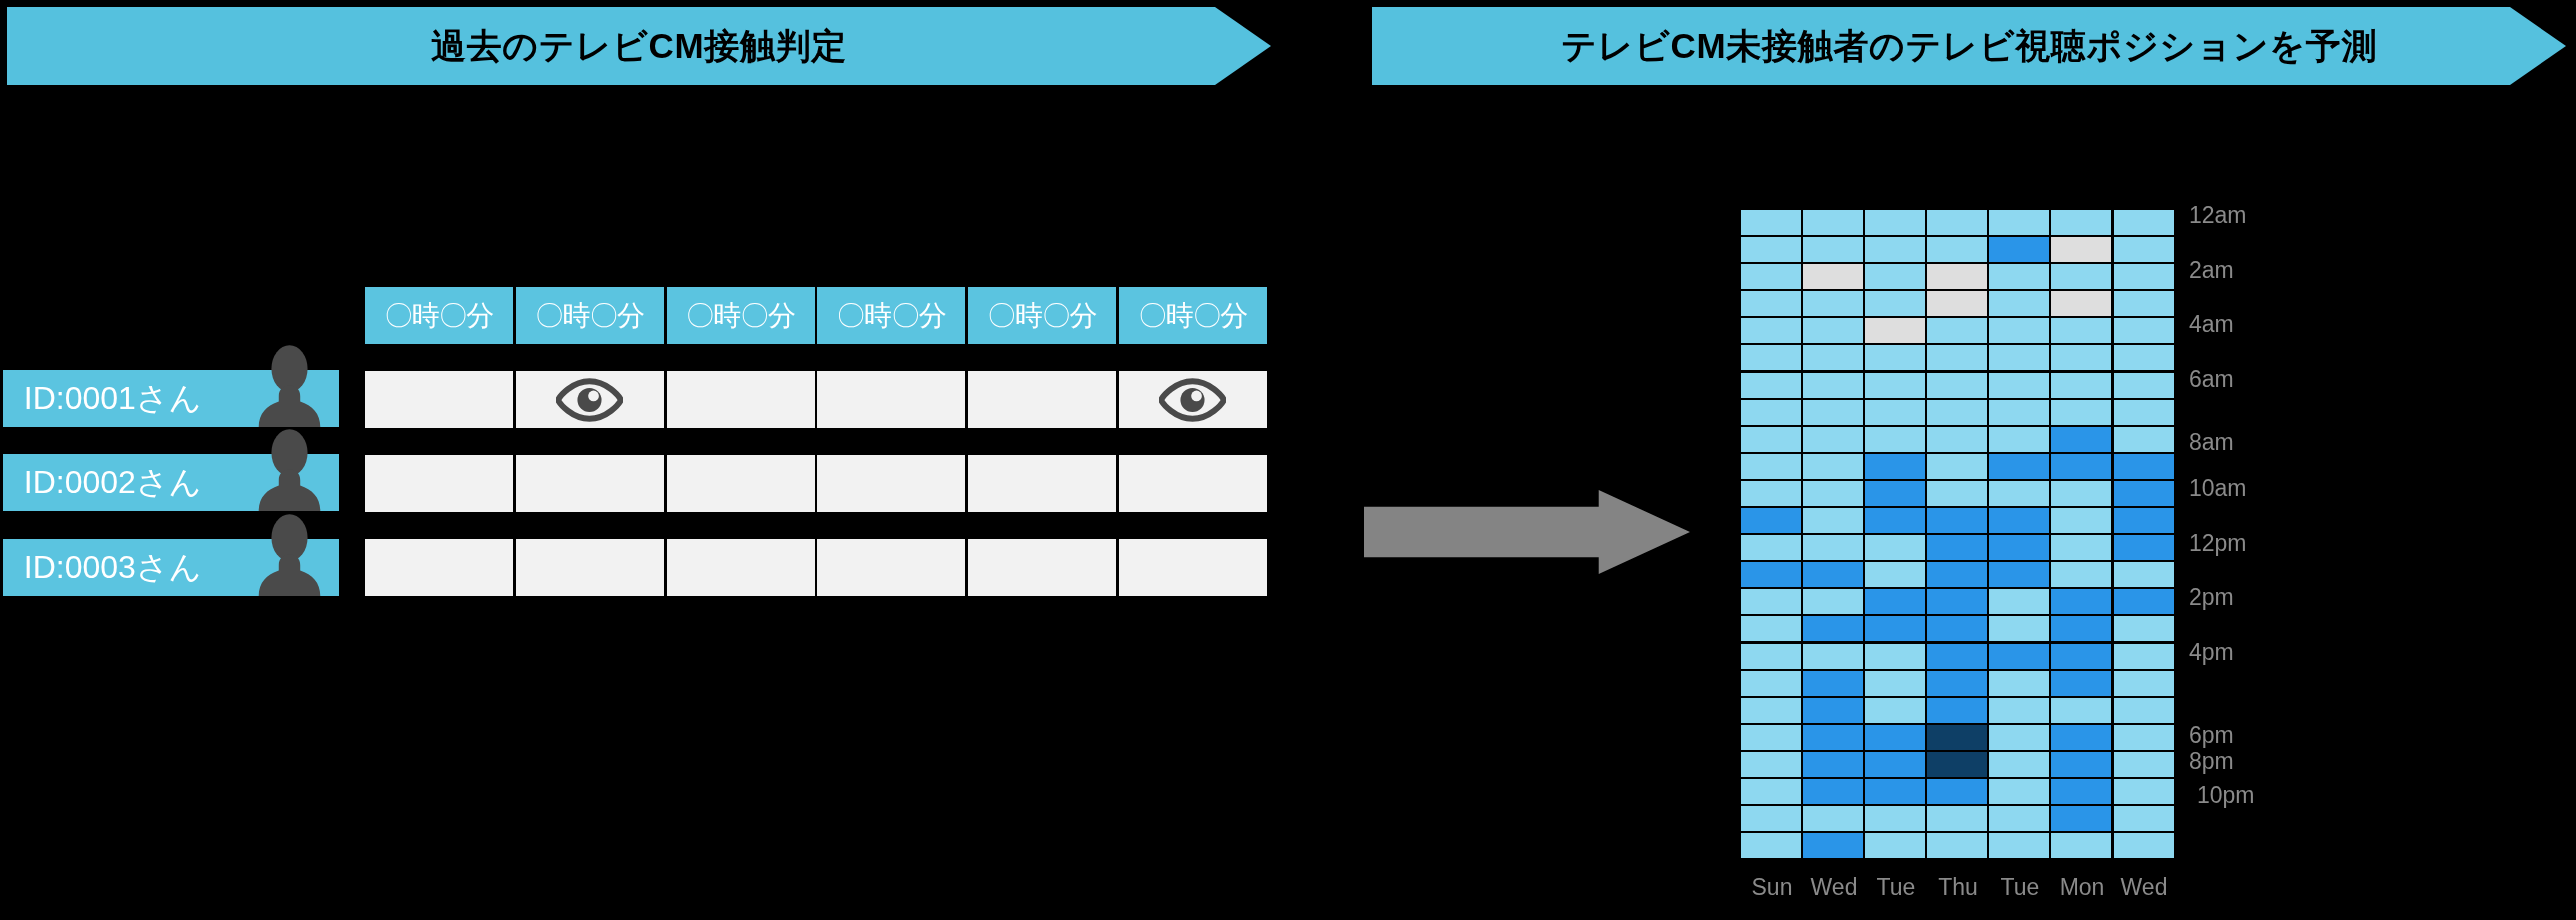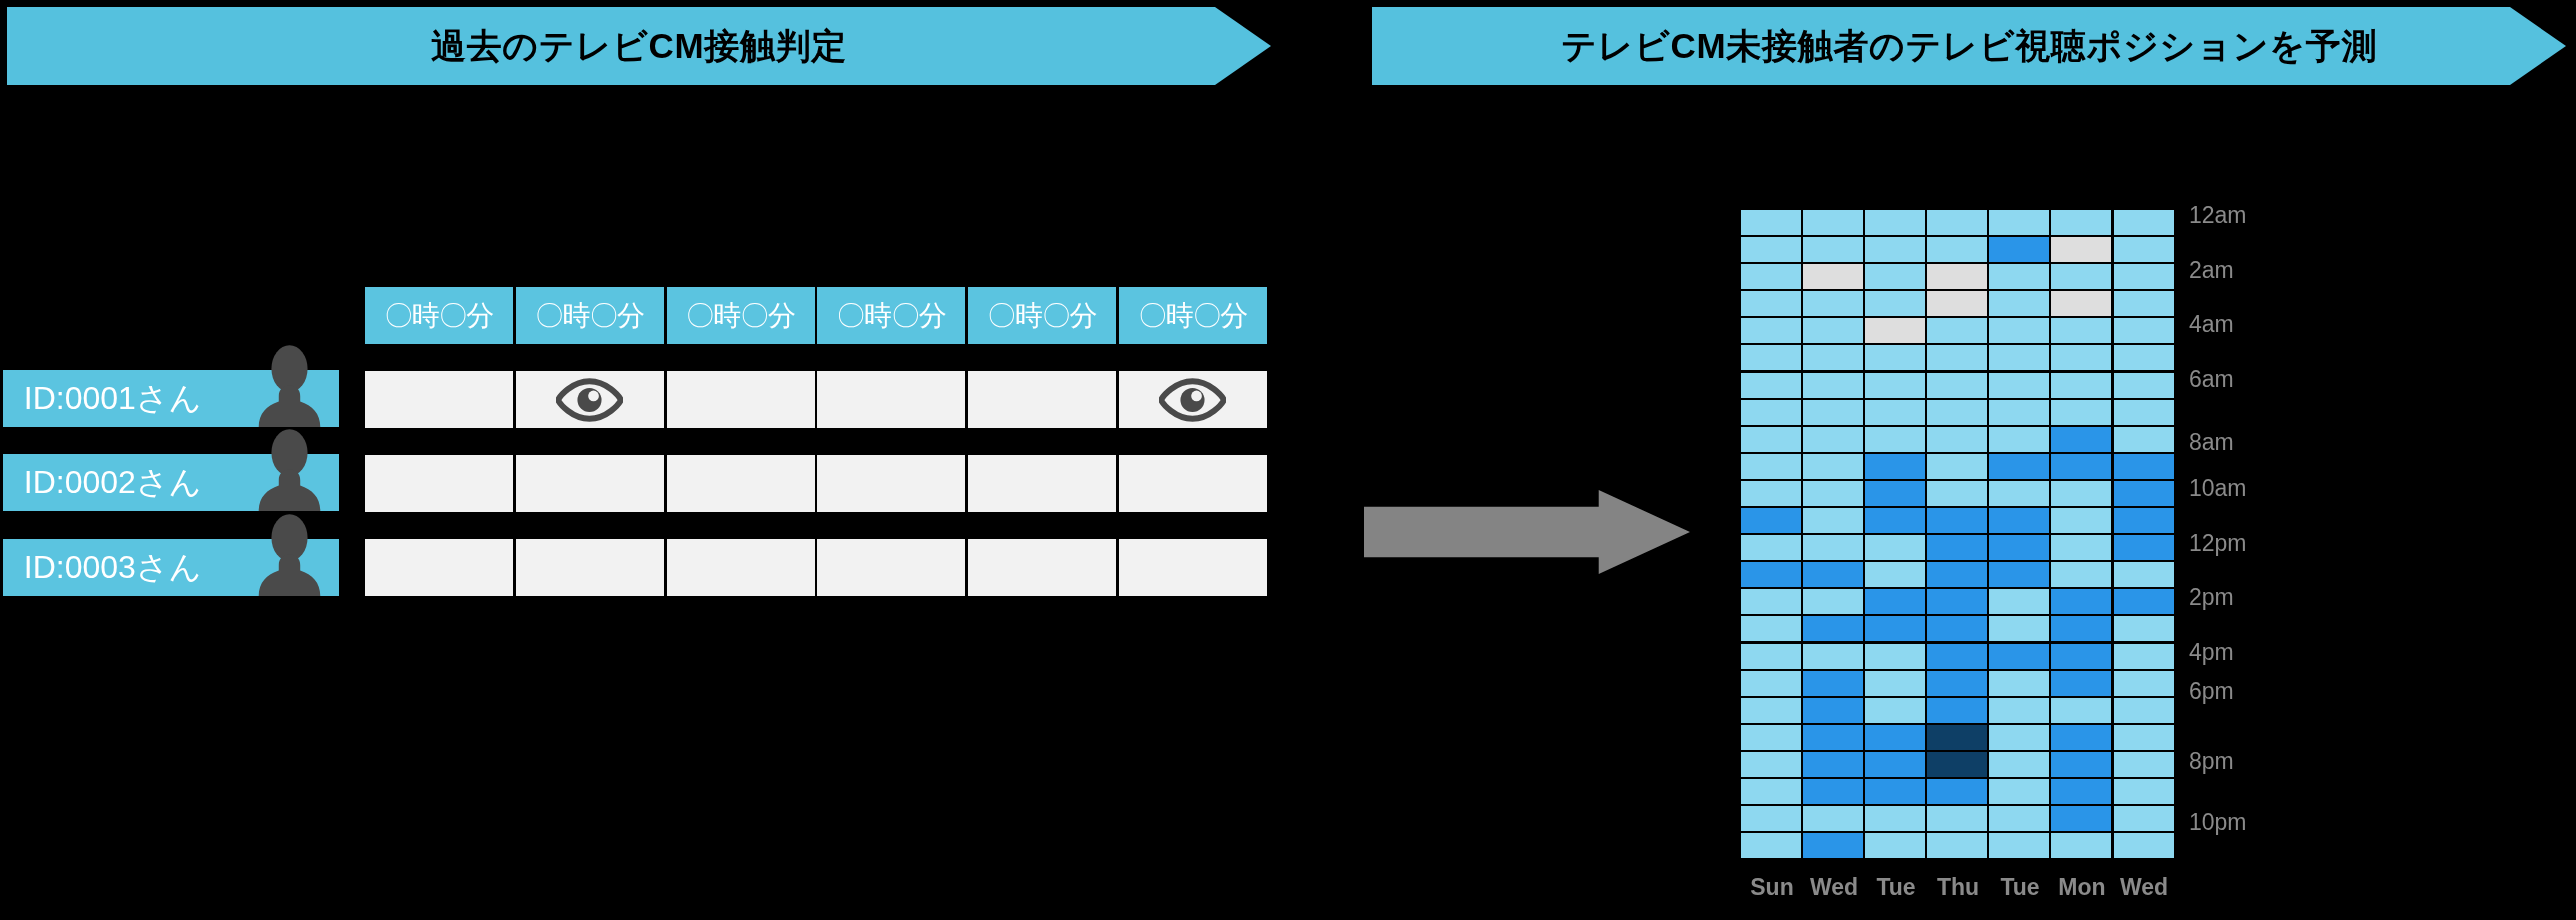--- a/index.html
+++ b/index.html
@@ -69,21 +69,21 @@
            grid-auto-rows:25px;gap:2.1px;}
   .hm-cell{width:60px;height:25px;}
   .hm-times{position:absolute;left:448px;top:-8.4px;width:126px;}
   .hm-time{
     position:absolute;left:0;color:#8A8A8A;font-size:23px;font-weight:normal;
     white-space:nowrap;text-align:left;
   }
   .hm-days{position:absolute;left:0;top:664px;display:grid;
            grid-template-columns:repeat(7,62px);}
   .hm-day{
-    color:#8A8A8A;font-size:23px;font-weight:bold;text-align:center;
+    color:#8A8A8A;font-size:23px;font-weight:normal;text-align:center;
     white-space:nowrap;
   }
 </style>
 </head>
 <body>
 
 <div class="banner" id="banner-left">
   <span>過去のテレビCM接触判定</span>
 </div>
 <div class="banner" id="banner-right">
@@ -339,23 +339,23 @@
   <div class="hm-times" id="hm-times">
       <div class="hm-time" style="top: 0px;">12am</div>
       <div class="hm-time" style="top: 55px;">2am</div>
       <div class="hm-time" style="top: 109px;">4am</div>
       <div class="hm-time" style="top: 164px;">6am</div>
       <div class="hm-time" style="top: 227px;">8am</div>
       <div class="hm-time" style="top: 273px;">10am</div>
       <div class="hm-time" style="top: 328px;">12pm</div>
       <div class="hm-time" style="top: 382px;">2pm</div>
       <div class="hm-time" style="top: 437px;">4pm</div>
-      <div class="hm-time" style="top: 476px;">6pm</div>
+      <div class="hm-time" style="top: 520px;">6pm</div>
       <div class="hm-time" style="top: 546px;">8pm</div>
-      <div class="hm-time" style="top: 607px;">10pm</div>
+      <div class="hm-time" style="top: 580px; margin-left: 8px;">10pm</div>
     </div>
   <div class="hm-days" id="hm-days">
       <div class="hm-day">Sun</div>
       <div class="hm-day">Wed</div>
       <div class="hm-day">Tue</div>
       <div class="hm-day">Thu</div>
       <div class="hm-day">Tue</div>
       <div class="hm-day">Mon</div>
       <div class="hm-day">Wed</div>
     </div>

